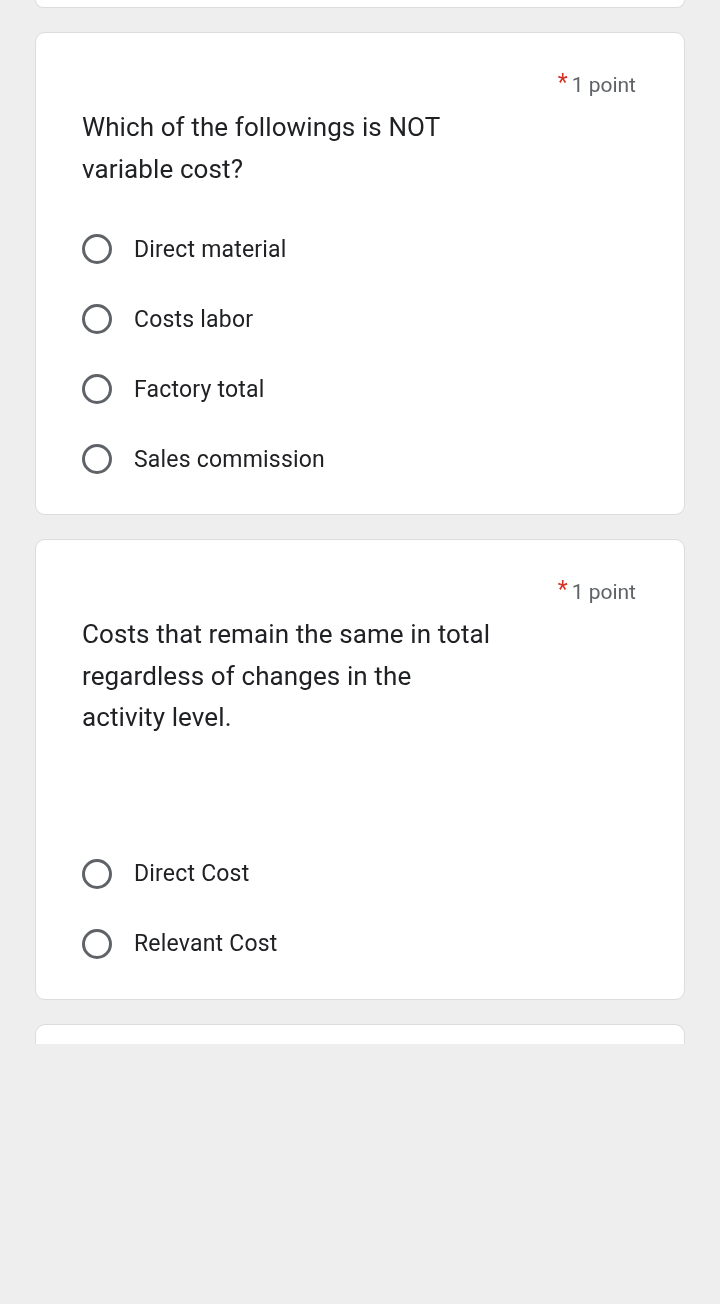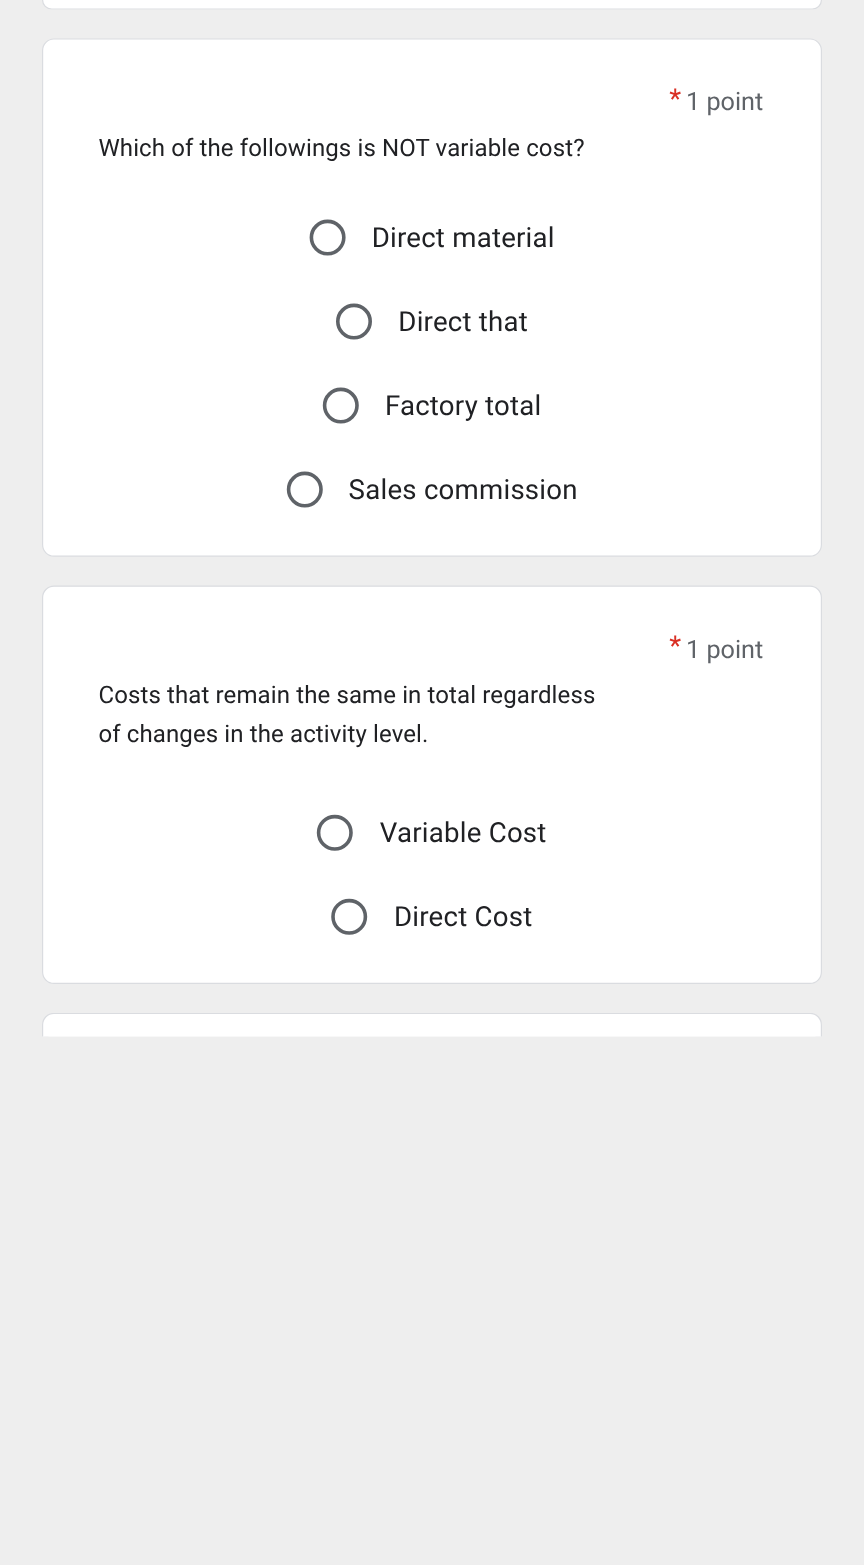--- a/index.html
+++ b/index.html
@@ -29,21 +29,21 @@
     border-radius: 10px;
     padding: 30px 46px 40px 46px;
     margin-bottom: 24px;
   }
   .card-header {
     display: flex;
     align-items: flex-start;
     gap: 20px;
   }
   .question {
-    font-size: 20px;
+    font-size: 26px;
     line-height: 1.6;
     letter-spacing: 0.1px;
     flex: 1;
     margin-top: 44px;
     margin-bottom: 40px;
   }
   .points {
     color: #5f6368;
     font-size: 21px;
     white-space: nowrap;
@@ -56,41 +56,40 @@
     font-size: 23px;
     margin-right: 4px;
     position: relative;
     top: -2px;
   }
   .options {
     display: flex;
     flex-direction: column;
     gap: 40px;
     margin-top: 4px;
-    align-items: center;
   }
   .option {
     display: flex;
     align-items: center;
     gap: 22px;
     cursor: pointer;
   }
   .radio {
     width: 30px;
     height: 30px;
     border: 3px solid #5f6368;
     border-radius: 50%;
     flex-shrink: 0;
   }
   .option-label {
     font-size: 23px;
     color: #202124;
     letter-spacing: 0.2px;
   }
-  .q2 .question { margin-bottom: 48px; }
+  .q2 .question { margin-bottom: 116px; }
   .card-bottom-sliver {
     background: #fff;
     border-radius: 10px 10px 0 0;
     height: 20px;
     border: 1px solid #dadce0;
     border-bottom: none;
   }
 </style>
 </head>
 <body>
@@ -105,21 +104,21 @@
         <span class="asterisk">*</span><span>1 point</span>
       </div>
     </div>
     <div class="options">
       <div class="option">
         <span class="radio"></span>
         <span class="option-label">Direct material</span>
       </div>
       <div class="option">
         <span class="radio"></span>
-        <span class="option-label">Direct that</span>
+        <span class="option-label">Costs labor</span>
       </div>
       <div class="option">
         <span class="radio"></span>
         <span class="option-label">Factory total</span>
       </div>
       <div class="option">
         <span class="radio"></span>
         <span class="option-label">Sales commission</span>
       </div>
     </div>
@@ -128,23 +127,23 @@
   <div class="card q2">
     <div class="card-header">
       <div class="question">Costs that remain the same in total regardless of changes in the activity level.</div>
       <div class="points">
         <span class="asterisk">*</span><span>1 point</span>
       </div>
     </div>
     <div class="options">
       <div class="option">
         <span class="radio"></span>
-        <span class="option-label">Variable Cost</span>
+        <span class="option-label">Direct Cost</span>
       </div>
       <div class="option">
         <span class="radio"></span>
-        <span class="option-label">Direct Cost</span>
+        <span class="option-label">Relevant Cost</span>
       </div>
     </div>
   </div>
 
   <div class="card-bottom-sliver"></div>
 </div>
 
 </body></html>

